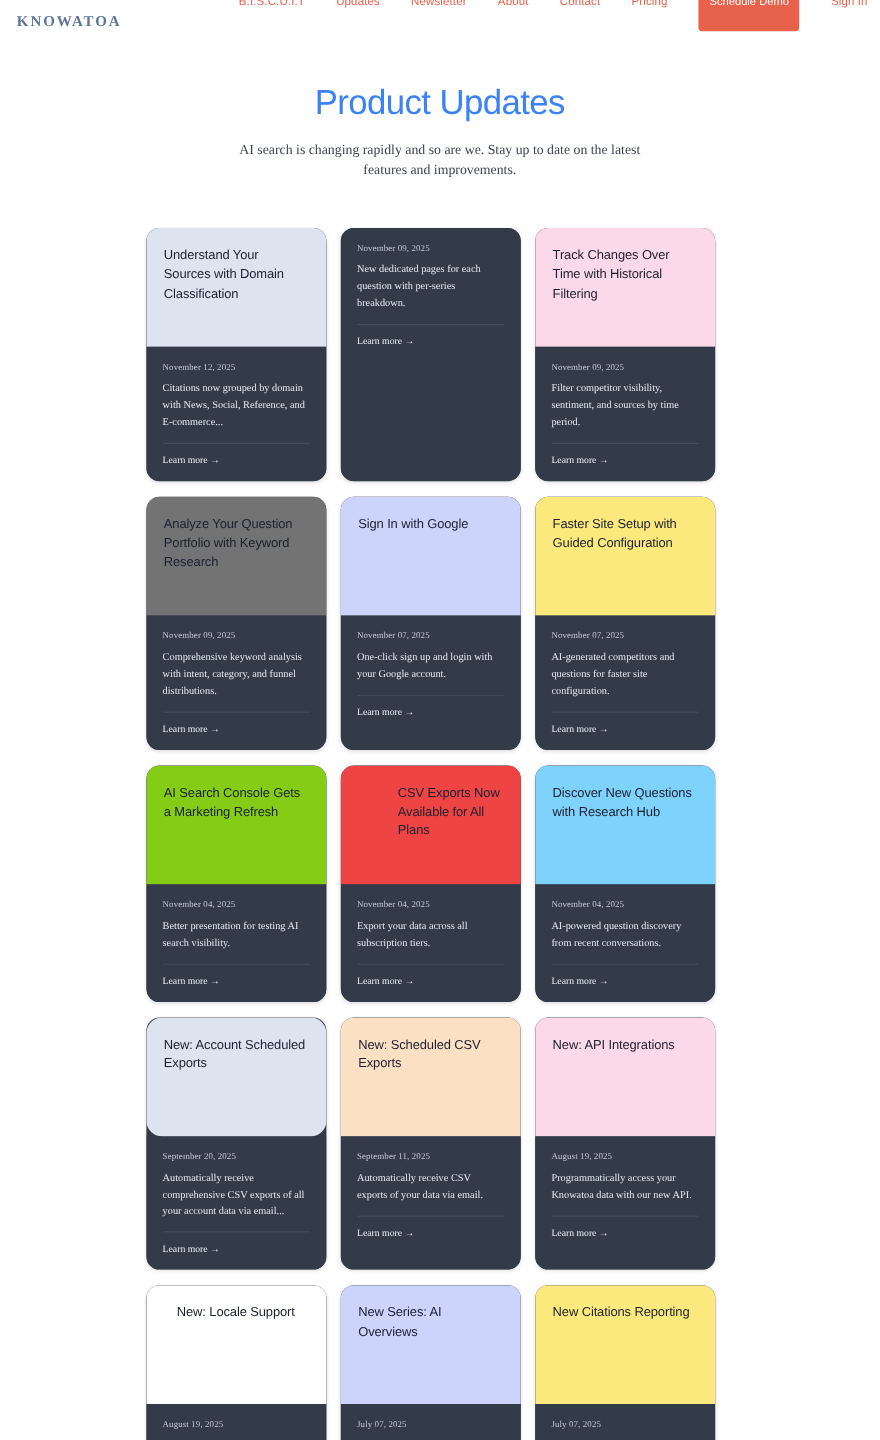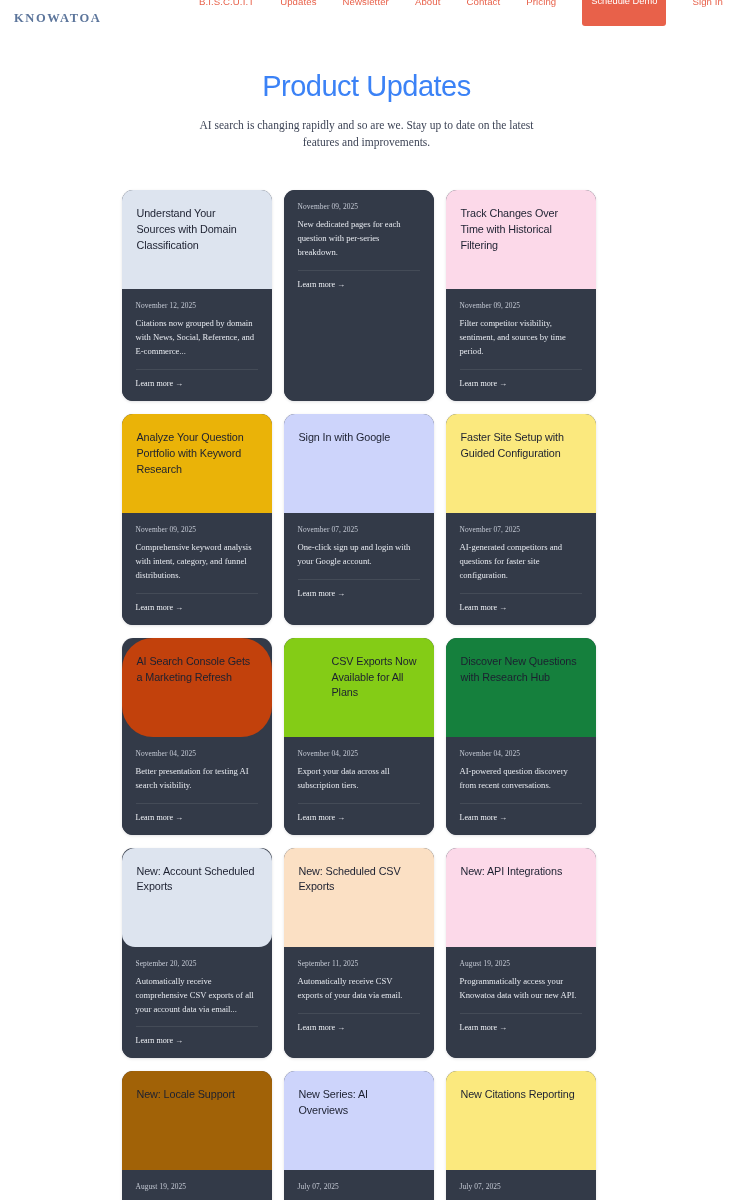--- a/index.html
+++ b/index.html
@@ -182,21 +182,21 @@
         <h2 class="card-title">Track Changes Over Time with Historical Filtering</h2>
       </div>
       <div class="card-body">
         <div class="card-date">November 09, 2025</div>
         <div class="card-desc">Filter competitor visibility, sentiment, and sources by time period.</div>
         <div class="card-sep"></div>
         <a class="card-link" href="#">Learn more →</a>
       </div>
     </article>
     <article class="card">
-      <div class="card-top" style="background: #eab308;">
+      <div class="card-top" style="background: #737373;">
         <h2 class="card-title">Analyze Your Question Portfolio with Keyword Research</h2>
       </div>
       <div class="card-body">
         <div class="card-date">November 09, 2025</div>
         <div class="card-desc">Comprehensive keyword analysis with intent, category, and funnel distributions.</div>
         <div class="card-sep"></div>
         <a class="card-link" href="#">Learn more →</a>
       </div>
     </article>
     <article class="card">
@@ -215,43 +215,43 @@
         <h2 class="card-title">Faster Site Setup with Guided Configuration</h2>
       </div>
       <div class="card-body">
         <div class="card-date">November 07, 2025</div>
         <div class="card-desc">AI-generated competitors and questions for faster site configuration.</div>
         <div class="card-sep"></div>
         <a class="card-link" href="#">Learn more →</a>
       </div>
     </article>
     <article class="card">
-      <div class="card-top" style="background: #c2410c; border-radius: 31px;">
+      <div class="card-top" style="background: #84cc16;">
         <h2 class="card-title">AI Search Console Gets a Marketing Refresh</h2>
       </div>
       <div class="card-body">
         <div class="card-date">November 04, 2025</div>
         <div class="card-desc">Better presentation for testing AI search visibility.</div>
         <div class="card-sep"></div>
         <a class="card-link" href="#">Learn more →</a>
       </div>
     </article>
     <article class="card">
-      <div class="card-top" style="background: #84cc16; padding-left: 48px;">
+      <div class="card-top" style="background: #ef4444; padding-left: 48px;">
         <h2 class="card-title">CSV Exports Now Available for All Plans</h2>
       </div>
       <div class="card-body">
         <div class="card-date">November 04, 2025</div>
         <div class="card-desc">Export your data across all subscription tiers.</div>
         <div class="card-sep"></div>
         <a class="card-link" href="#">Learn more →</a>
       </div>
     </article>
     <article class="card">
-      <div class="card-top" style="background: #15803d;">
+      <div class="card-top" style="background: #7dd3fc;">
         <h2 class="card-title">Discover New Questions with Research Hub</h2>
       </div>
       <div class="card-body">
         <div class="card-date">November 04, 2025</div>
         <div class="card-desc">AI-powered question discovery from recent conversations.</div>
         <div class="card-sep"></div>
         <a class="card-link" href="#">Learn more →</a>
       </div>
     </article>
     <article class="card tall">
@@ -281,21 +281,21 @@
         <h2 class="card-title">New: API Integrations</h2>
       </div>
       <div class="card-body">
         <div class="card-date">August 19, 2025</div>
         <div class="card-desc">Programmatically access your Knowatoa data with our new API.</div>
         <div class="card-sep"></div>
         <a class="card-link" href="#">Learn more →</a>
       </div>
     </article>
     <article class="card tall">
-      <div class="card-top" style="background: #a16207;">
+      <div class="card-top" style="background: #ffffff; text-align: center;">
         <h2 class="card-title">New: Locale Support</h2>
       </div>
       <div class="card-body">
         <div class="card-date">August 19, 2025</div>
       </div>
     </article>
     <article class="card tall">
       <div class="card-top" style="background: rgb(205, 212, 251);">
         <h2 class="card-title">New Series: AI Overviews</h2>
       </div>

